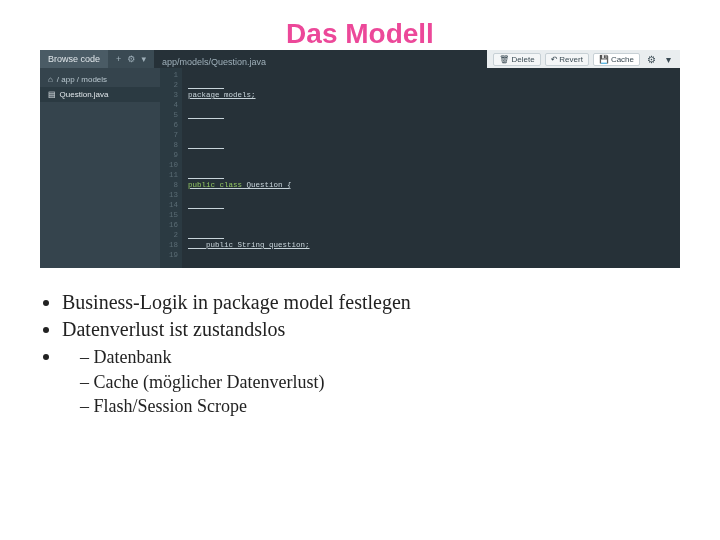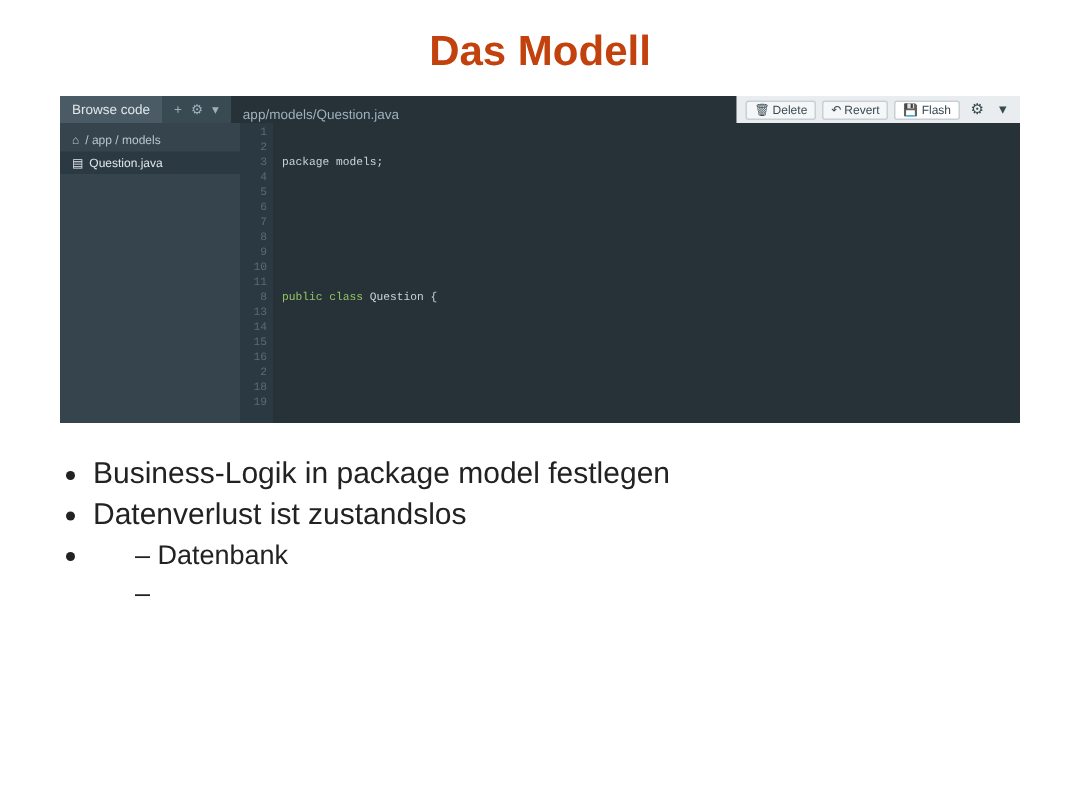--- a/index.html
+++ b/index.html
@@ -6,22 +6,21 @@
   body {
     width: 720px;
     height: 540px;
     background: #fff;
     font-family: Arial, Helvetica, sans-serif;
     padding: 18px 30px;
   }
   .title {
     text-align: center;
     font-size: 28px;
-    color: #c2410c;
-    margin-bottom: 14px;
+    color: #ec4899;
   }
   .ide {
     width: 640px;
     height: 218px;
     margin: 0 auto 22px auto;
     background: #2b3a42;
     display: flex;
     flex-direction: column;
     font-family: 'Helvetica Neue', Arial, sans-serif;
     font-size: 8px;
@@ -120,31 +119,33 @@
     text-align: right;
     padding: 2px 4px 0 0;
   }
   .gutter div { height: 10px; }
   .code {
     flex: 1;
     padding: 2px 6px 0 6px;
     color: #c8d4da;
     white-space: pre;
     overflow: hidden;
+    text-decoration: underline;
   }
   .code .line { height: 10px; }
   .kw { color: #93c763; }
   .bullets {
     font-size: 20px;
     color: #222;
     margin-left: 10px;
     line-height: 1.25;
+    font-family: Liberation Serif, serif;
   }
   .bullets ul { list-style: disc; margin-left: 22px; }
-  .bullets ul ul { list-style: none; margin-left: 28px; margin-top: 2px; font-size: 18px; }
+  .bullets ul ul { list-style: none; margin-left: 18px; margin-top: 2px; font-size: 18px; }
   .bullets ul ul li::before { content: "– "; }
   .bullets li { margin-bottom: 2px; }
   .sub-indent { display: block; }
 </style>
 </head>
 <body>
 
 <h1 class="title">Das Modell</h1>
 
 <div class="ide">
@@ -160,21 +161,21 @@
       <div class="btn">
           <span>🗑</span>
           <span>Delete</span>
         </div>
       <div class="btn">
           <span>↶</span>
           <span>Revert</span>
         </div>
       <div class="btn save">
           <span>💾</span>
-          <span>Flash</span>
+          <span>Cache</span>
         </div>
       <span class="gear">⚙</span>
       <span class="gear">▾</span>
     </div>
   </div>
   <div class="ide-body">
     <div class="sidebar">
       <div class="sb-item">
         <span class="sb-ico">⌂</span>
         <span>/ app / models</span>
@@ -205,20 +206,21 @@
           <div>2</div>
           <div>18</div>
         <div>19</div>
       </div>
       <div class="code">
         <div class="line">package models;</div>
         <div class="line"></div>
         <div class="line"></div>
         <div class="line"><span class="kw">public class</span><span> Question {</span></div>
         <div class="line"></div>
+        <div class="line">    public String question;</div>
         
         
         
         
         
         
         
         
         
         
@@ -232,18 +234,20 @@
   </div>
 </div>
 
 <div class="bullets">
   <ul>
     <li>Business-Logik in package model festlegen</li>
     <li>Datenverlust ist zustandslos</li>
     <li>
       <ul>
         <li>Datenbank</li>
+        <li>Cache (möglicher Datenverlust)</li>
         <li>
+          <span>Flash/Session Scrope</span>
         </li>
       </ul>
     </li>
   </ul>
 </div>
 
 </body></html>

